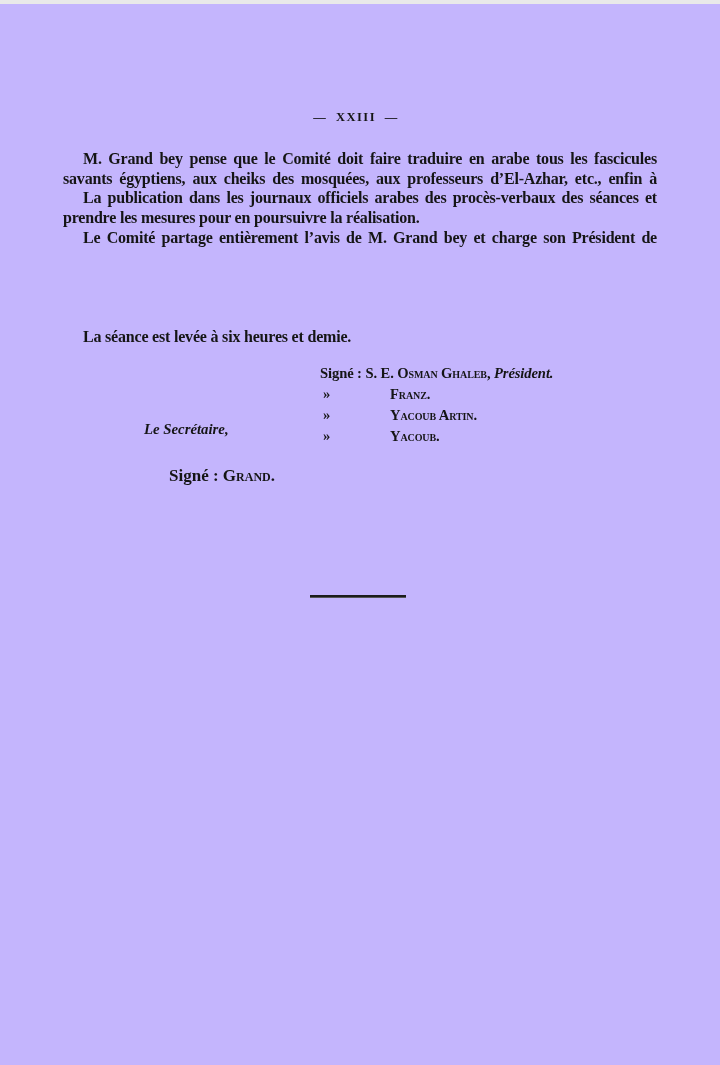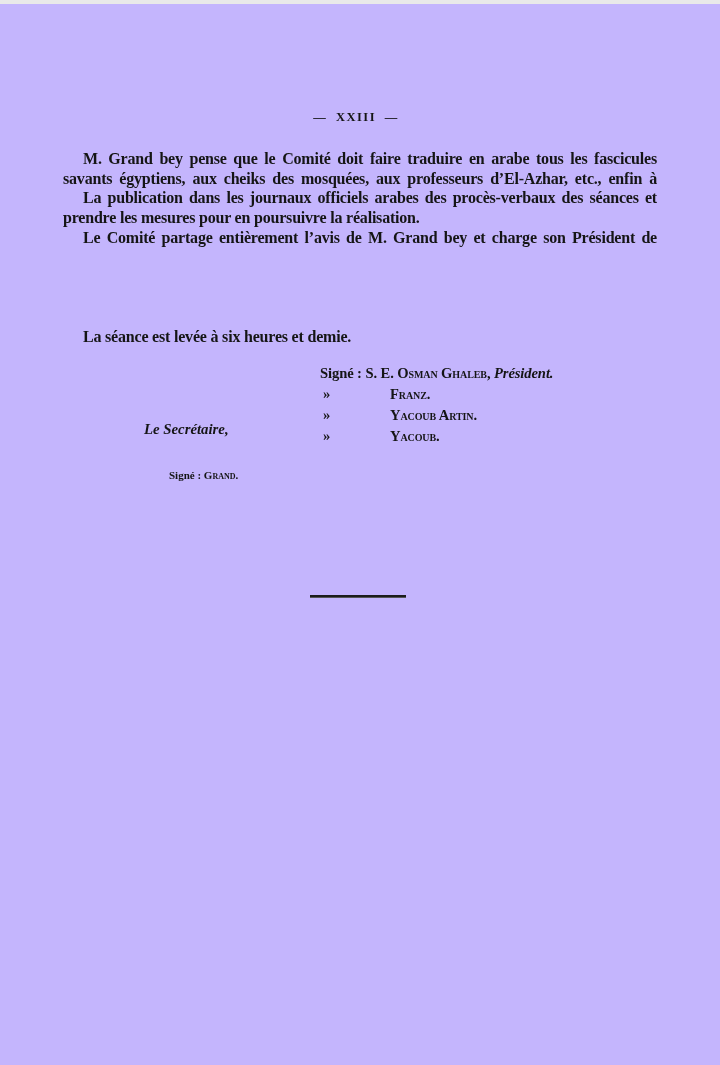--- a/index.html
+++ b/index.html
@@ -79,21 +79,21 @@
     left: 144px;
     font-size: 14.8px;
     height: 21px;
     line-height: 21px;
     white-space: nowrap;
   }
   .sec-signed {
     position: absolute;
     top: 461px;
     left: 169px;
-    font-size: 11px;
+    font-size: 17px;
     height: 21px;
     line-height: 21px;
     white-space: nowrap;
   }
   .endrule {
     position: absolute;
     top: 591px;
     left: 310px;
     width: 96px;
     height: 2px;

